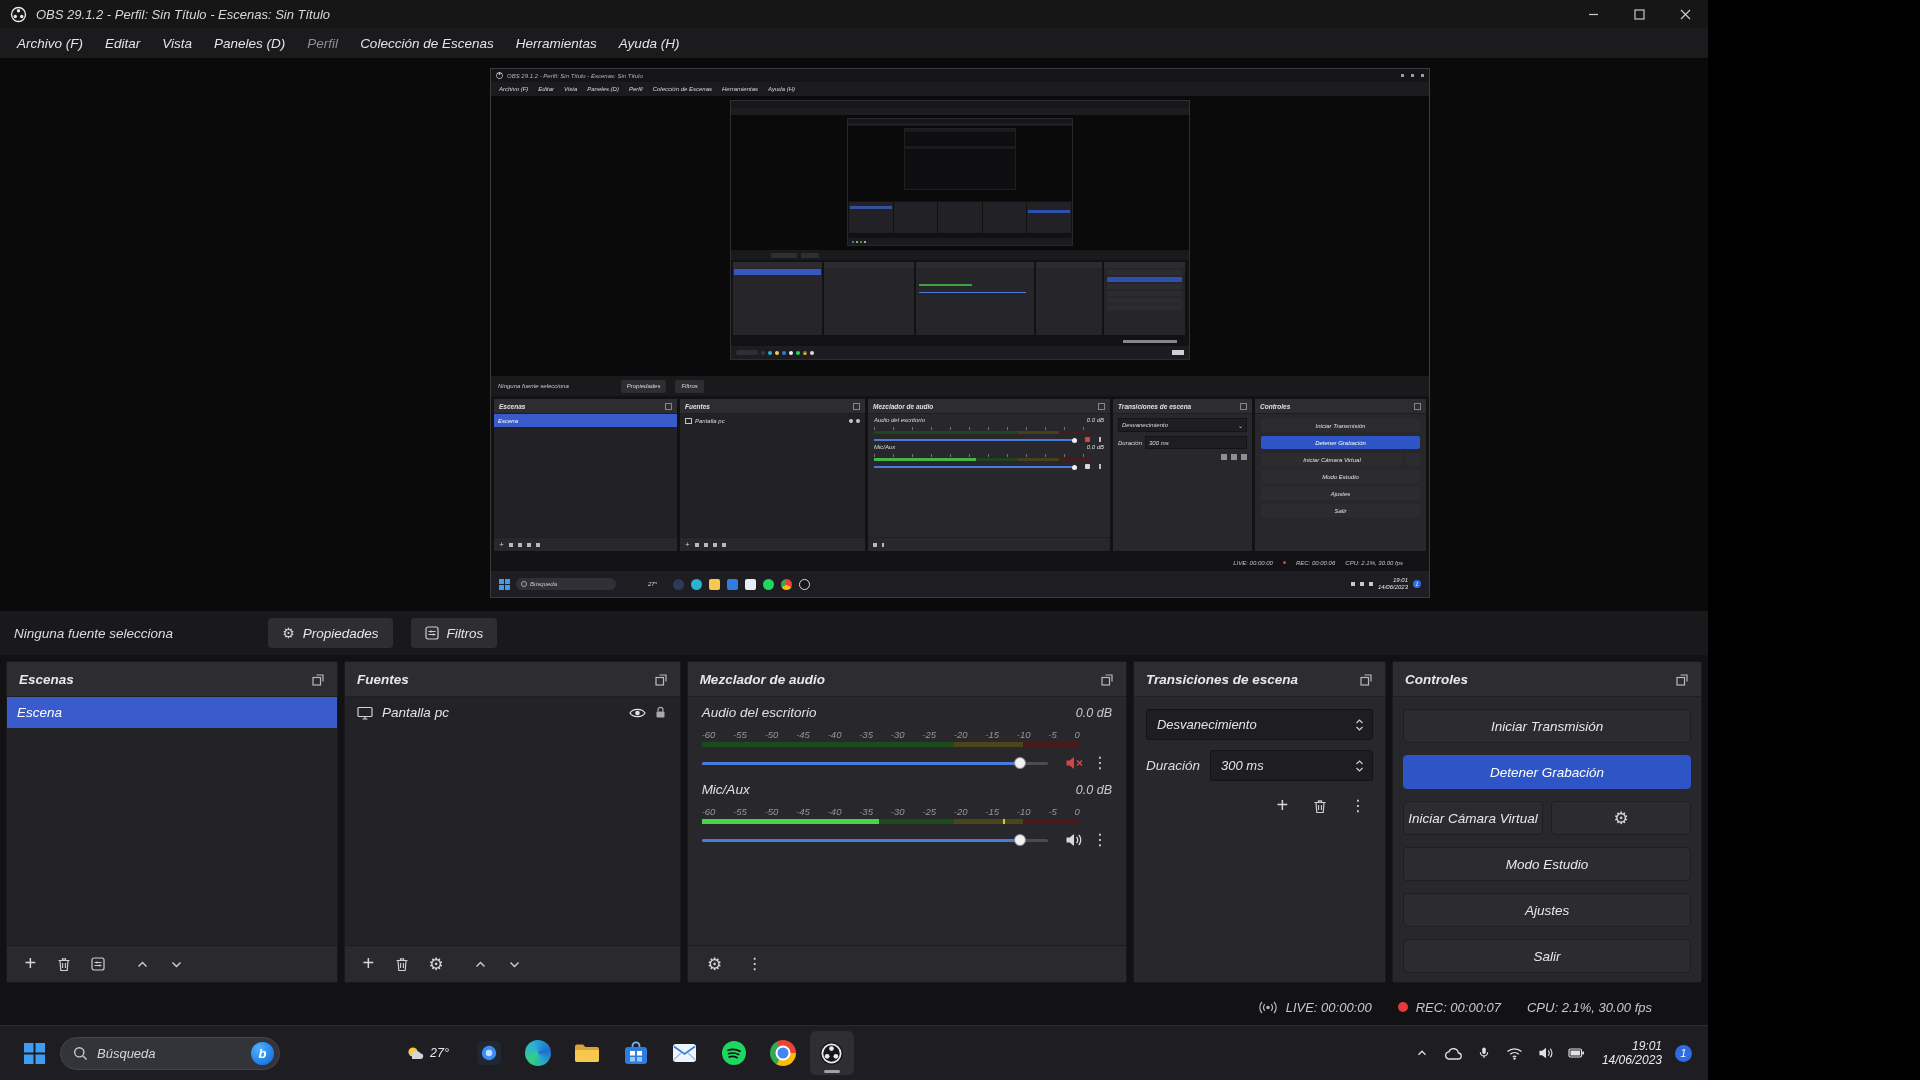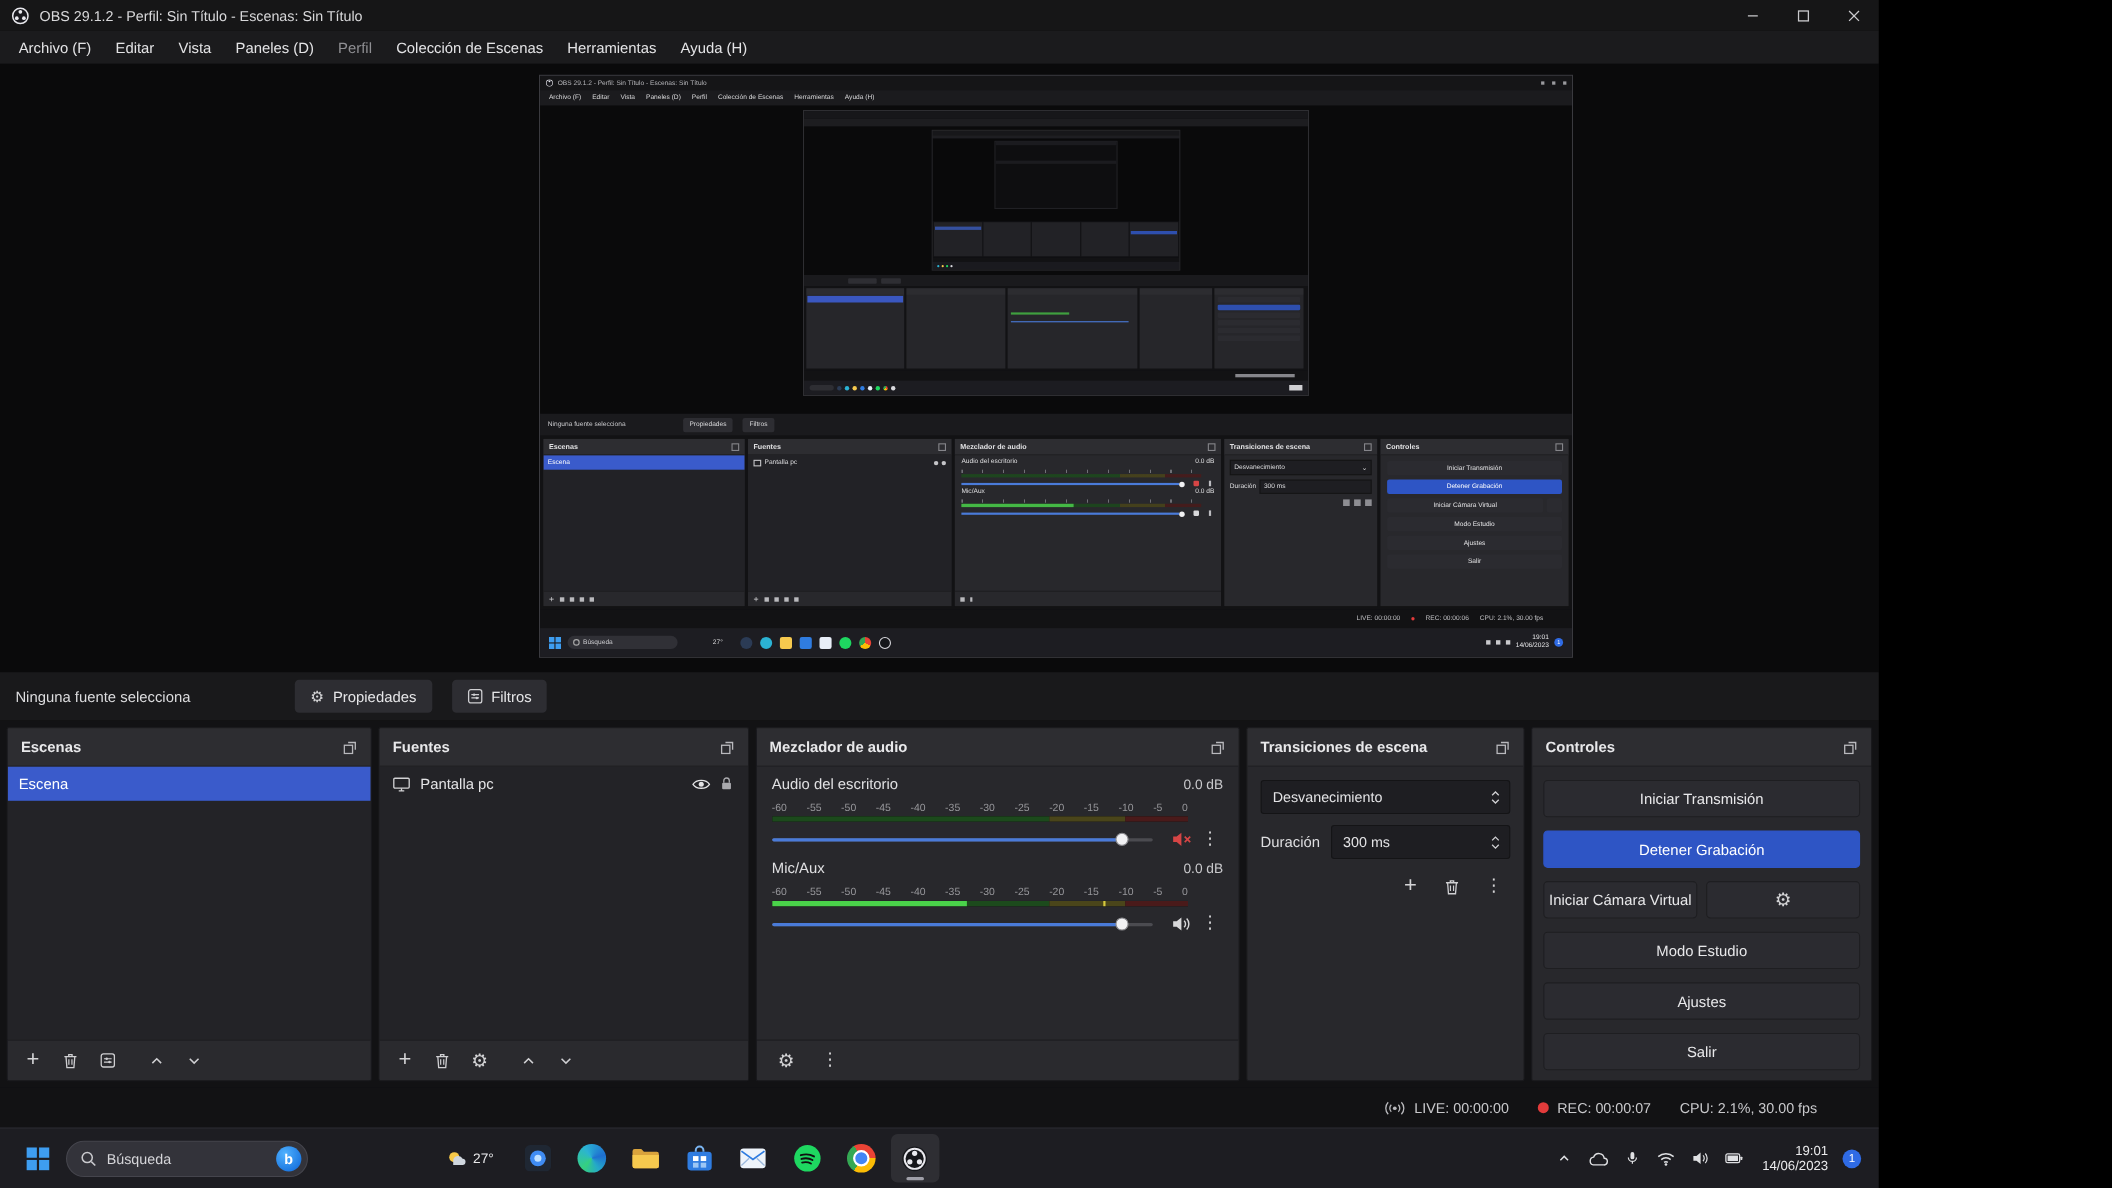--- a/index.html
+++ b/index.html
@@ -1,17 +1,17 @@
 <!DOCTYPE html>
 <html><head>
 <meta charset="utf-8">
 <style>
   html,body{margin:0;padding:0;background:#000;}
   .screen{position:relative;width:1708px;height:1080px;overflow:hidden;background:#0c0c0d;
-    font-family:"Liberation Sans","DejaVu Sans",sans-serif;color:#e6e6e8;display:flex;flex-direction:column;}
+    font-family:"Liberation Sans","DejaVu Sans",sans-serif;color:#e6e6e8;display:flex;flex-direction:column;font-style:italic;}
   svg{display:block}
 
   
   .titlebar{height:28px;background:#161617;display:flex;align-items:center;gap:9px;padding-left:10px;flex:0 0 auto;}
   .titlebar .title{font-size:13px;color:#d8d8da;}
   .win-controls{margin-left:auto;display:flex;height:100%;}
   .win-btn{width:46px;height:100%;display:flex;align-items:center;justify-content:center;color:#c9c9cc;}
 
   
   .menubar{height:30px;background:#1b1b1d;display:flex;align-items:center;padding-left:6px;flex:0 0 auto;}

